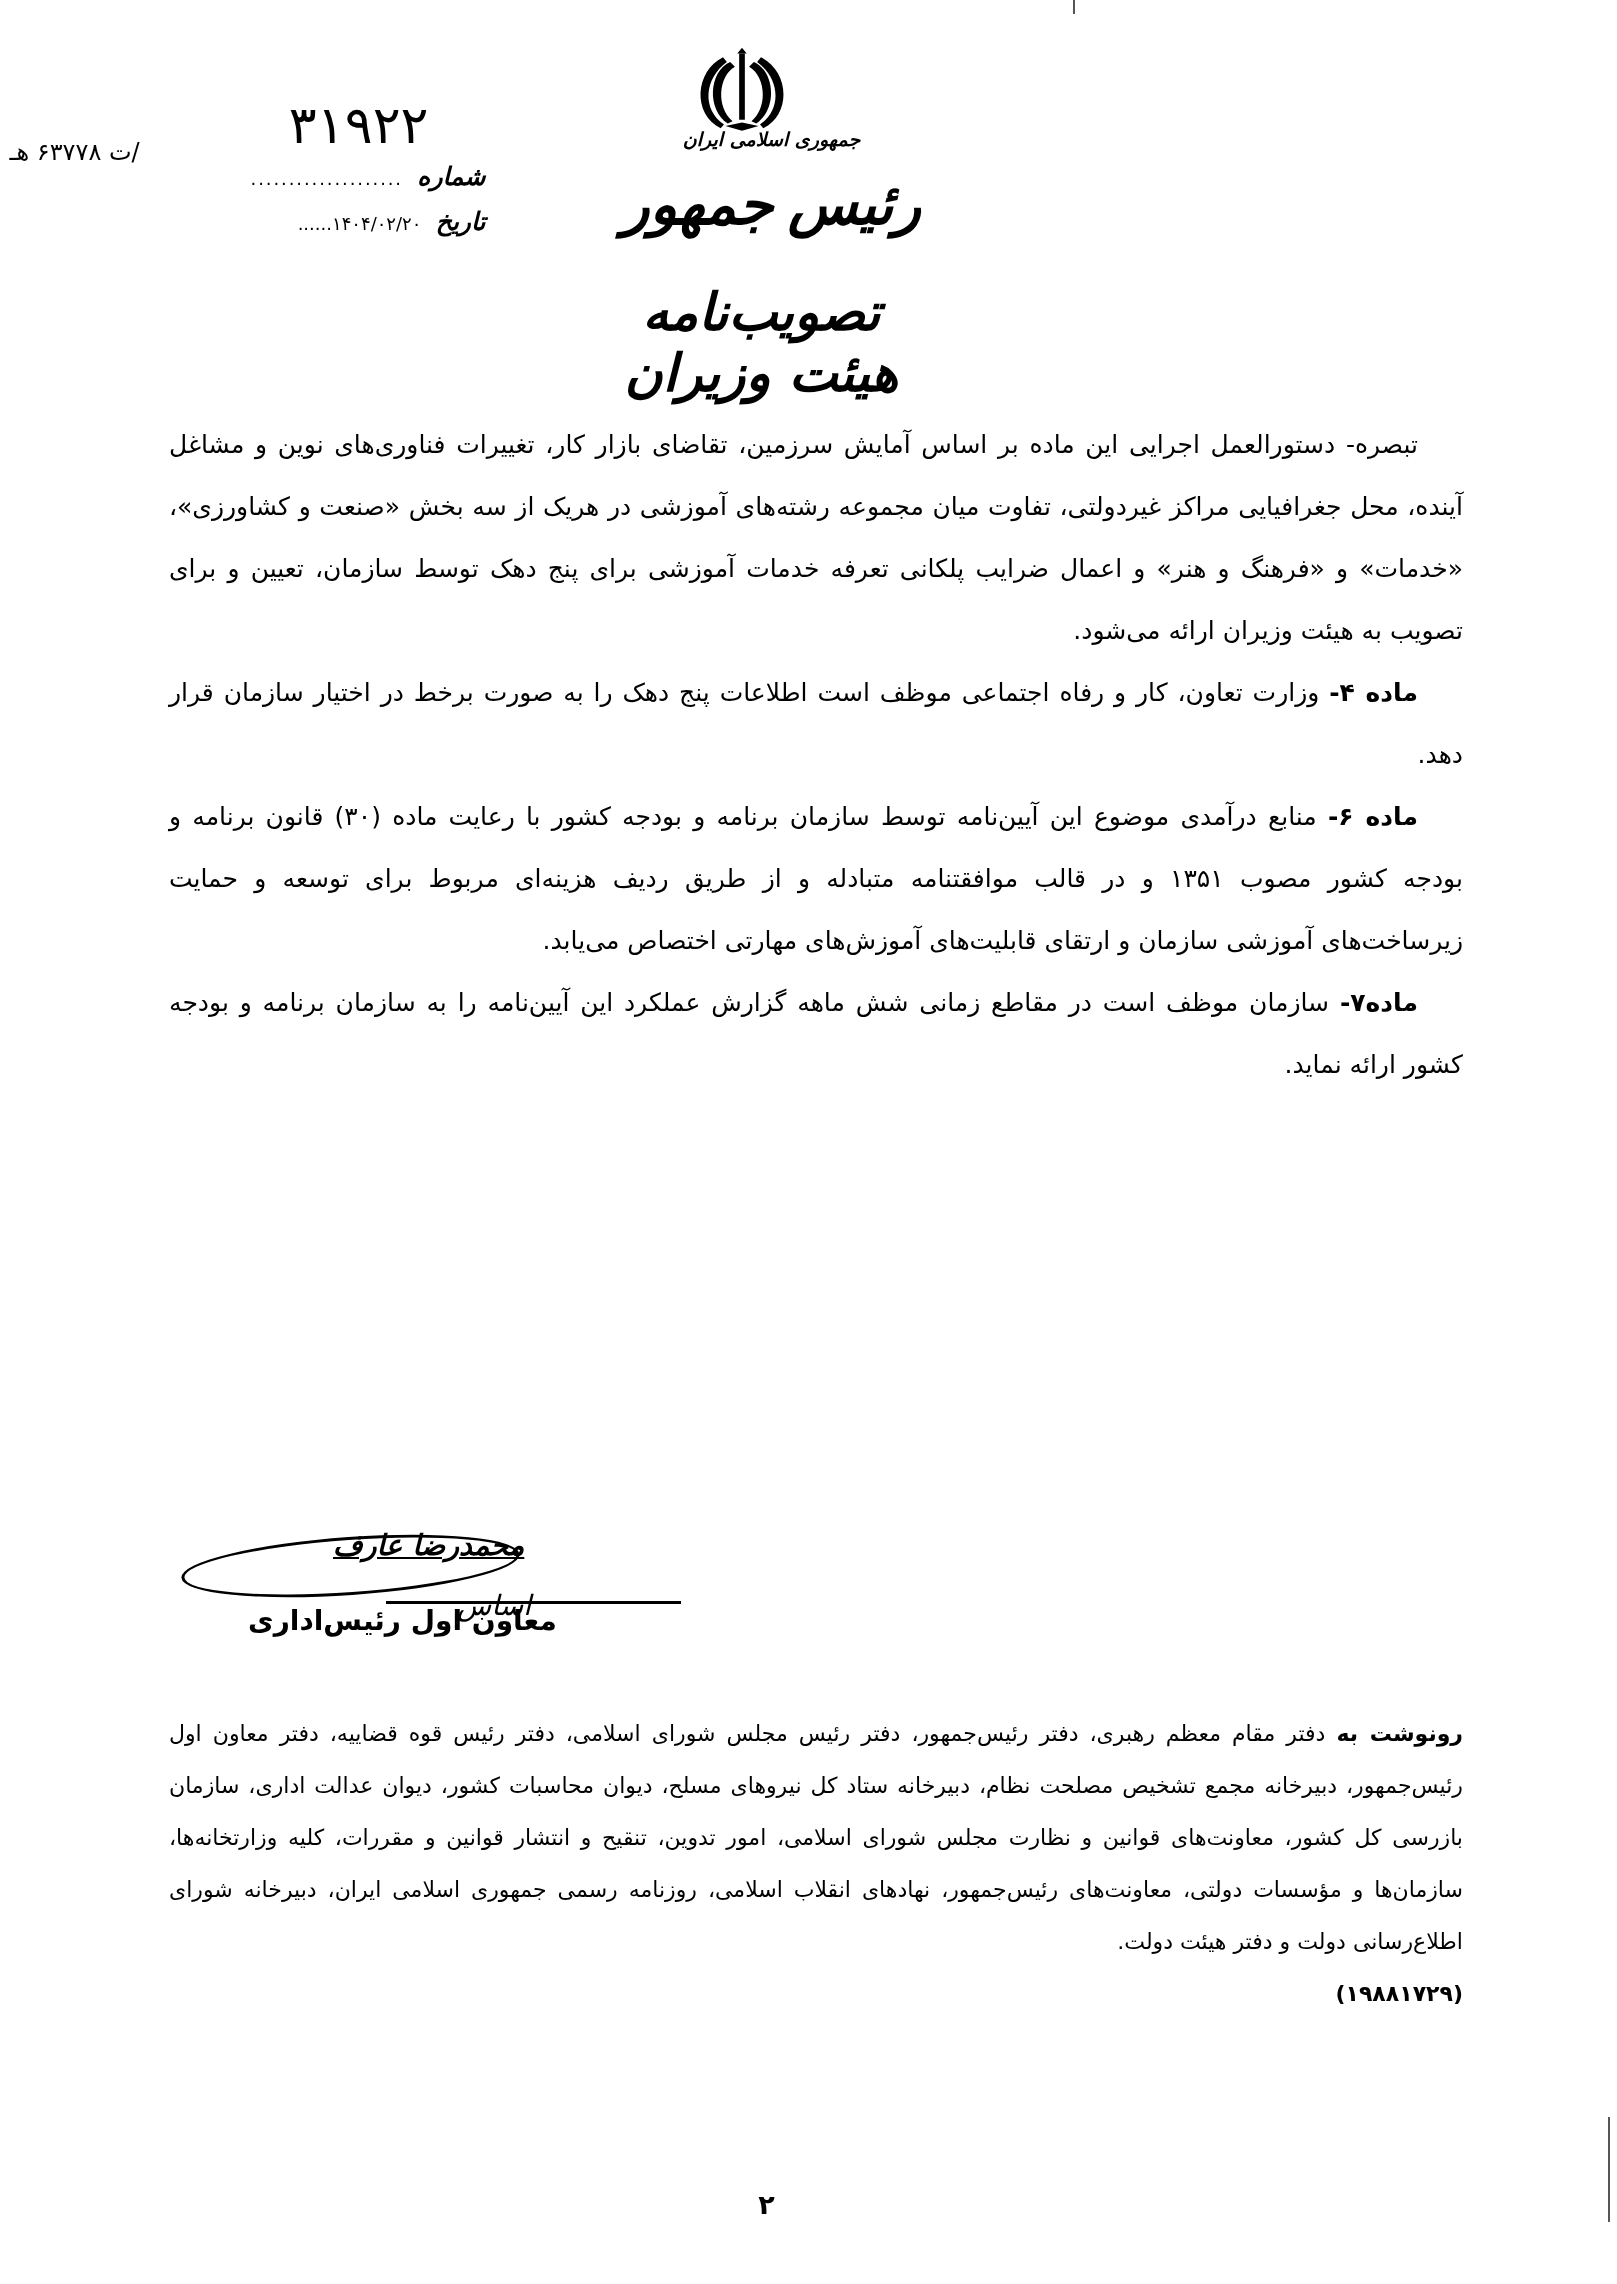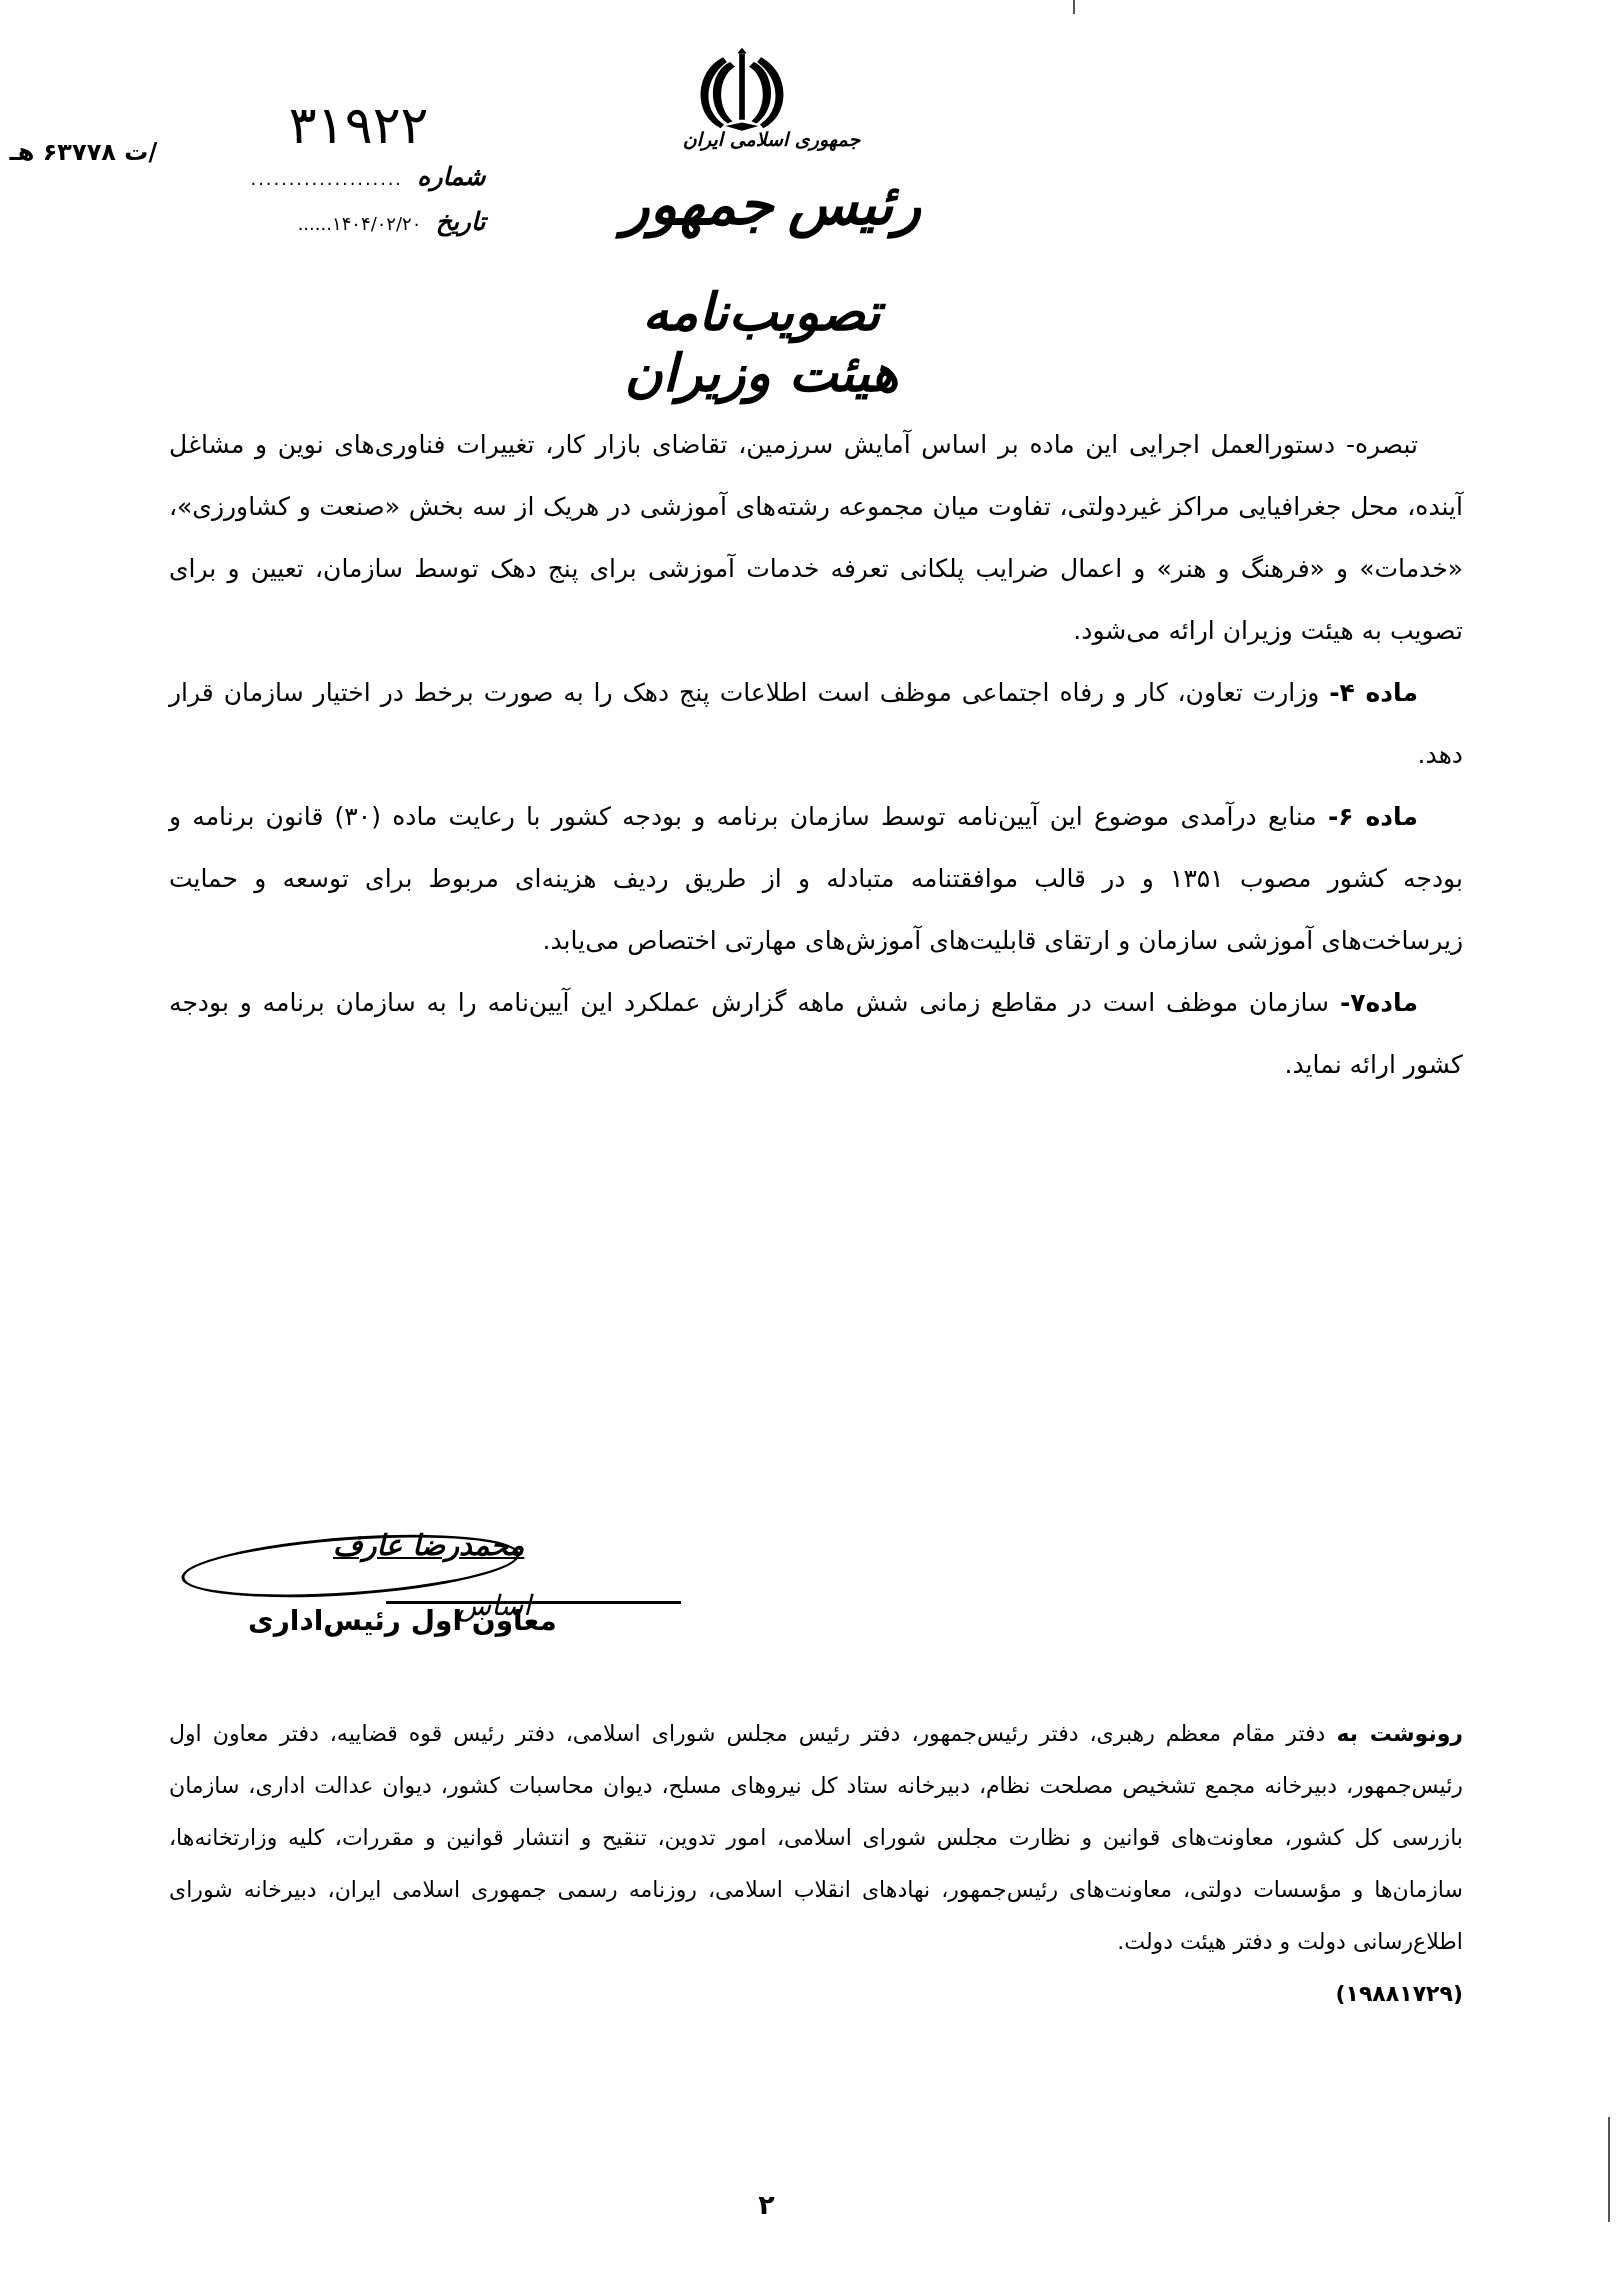--- a/index.html
+++ b/index.html
@@ -5,21 +5,21 @@
     html, body { margin: 0; padding: 0; background: #ffffff; }
     body {
       width: 1618px; height: 2284px; position: relative; overflow: hidden;
       font-family: "DejaVu Sans", sans-serif; color: #000;
     }
     .page { position: absolute; inset: 0; }
 
     
     .meta { position: absolute; left: 9.5px; top: 95px; width: 476px; direction: rtl; }
     .handno { position: absolute; right: 57px; top: 0; font-family: "DejaVu Serif", serif; font-size: 52px; letter-spacing: 14.3px; font-weight: 300; }
-    .refno { position: absolute; left: 0; top: 43px; font-weight: bold; font-size: 24px; direction: rtl; white-space: nowrap; }
+    .refno { position: absolute; left: 0; top: 43px; font-weight: normal; font-size: 24px; direction: rtl; white-space: nowrap; }
     .meta-row { position: absolute; right: 0; display: flex; align-items: baseline; gap: 14.3px; direction: rtl; }
     .meta-row.num { top: 67px; }
     .meta-row.date { top: 112px; }
     .meta-label { font-family: "DejaVu Serif", serif; font-style: italic; font-weight: bold; font-size: 25px; }
     .meta-value { font-size: 18px; letter-spacing: 1.9px; white-space: nowrap; }
 
     
     .emblem { position: absolute; left: 680px; top: 43px; width: 124px; height: 90px; }
     .republic { position: absolute; left: 619px; top: 128px; width: 305px; text-align: center; font-family: "DejaVu Serif", serif; font-style: italic; font-weight: bold; font-size: 19px; direction: rtl; }
     .president { position: absolute; left: 619px; top: 171px; width: 305px; text-align: center; font-family: Liberation Serif, serif; font-style: italic; font-weight: bold; font-size: 57px; direction: rtl; }

